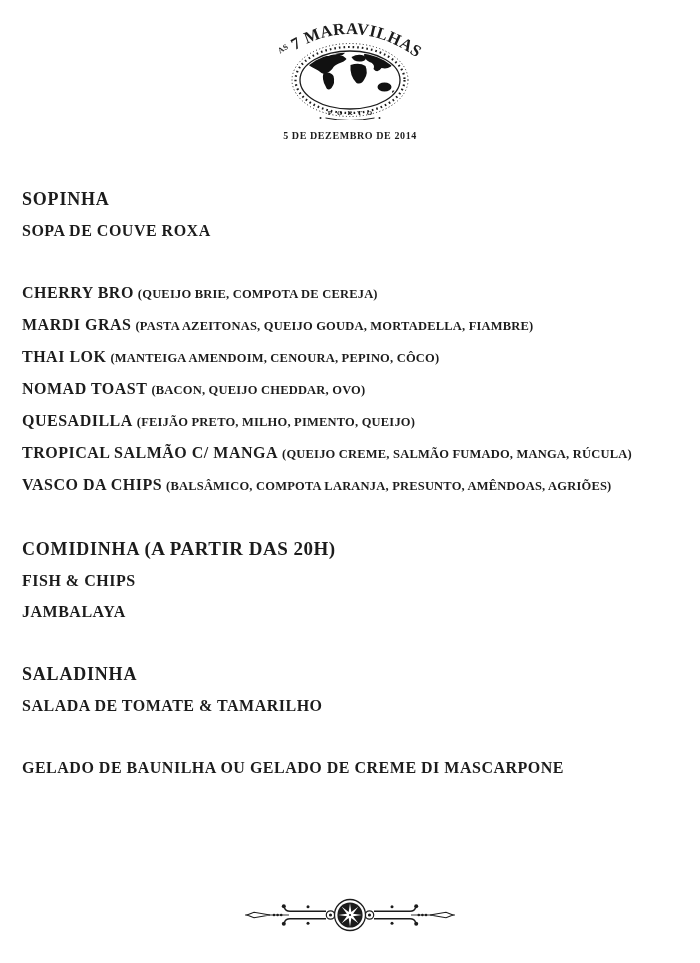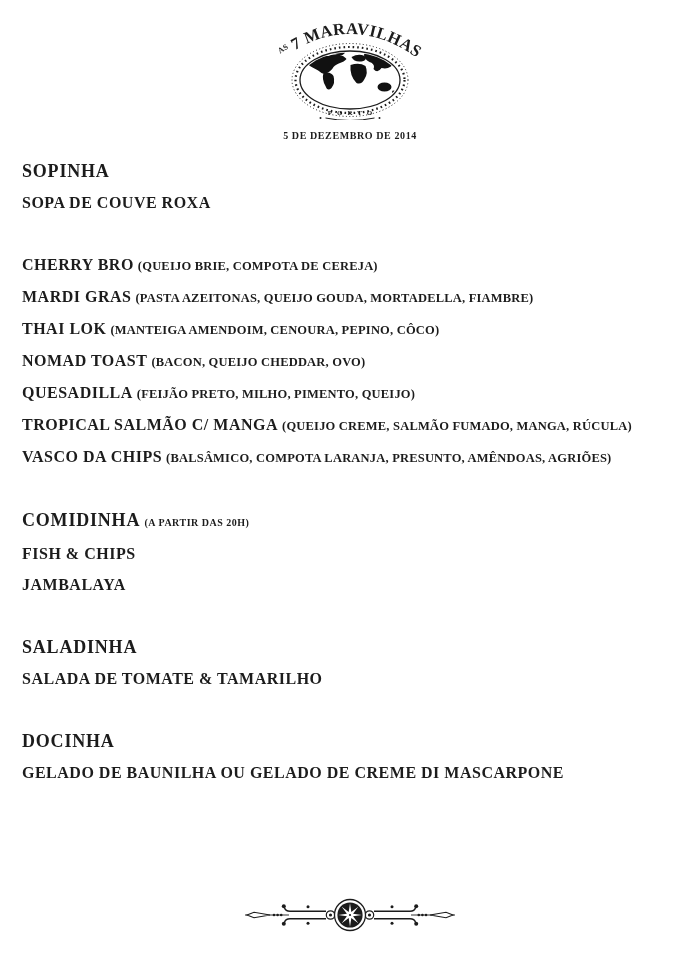--- a/index.html
+++ b/index.html
@@ -9,26 +9,26 @@
     -webkit-font-smoothing:antialiased;
   }
   .logo-wrap { padding-top:10px; text-align:center; }
   .logo-svg { width:168px; height:110px; display:inline-block; }
   .date-line {
     text-align:center; font-weight:bold; font-size:10px;
     letter-spacing:0.6px; margin-top:4px; line-height:16px;
   }
   .menu { padding:0 18px 0 22px; }
   .menu-section { margin-top:44px; }
-  .menu-section.first { margin-top:18px; }
+  .menu-section.first { margin-top:46px; }
   .sec-title {
     margin:0; font-size:18px; font-weight:bold; line-height:19px;
     letter-spacing:0.8px;
   }
-  .sec-sub { font-size:10px; letter-spacing:0.5px; }
+  .sec-sub { font-size:19px; letter-spacing:0.5px; }
   .item {
     margin:13px 0 0 0; font-size:16px; font-weight:bold; line-height:18px;
     letter-spacing:0.5px; white-space:nowrap;
   }
   .item-detail { font-size:12.5px; letter-spacing:0.2px; margin-left:4px; }
   .footer-ornament {
     position:absolute; top:893px; left:50%; margin-left:-106px;
     width:212px; height:44px;
   }
   .footer-ornament svg { width:212px; height:44px; display:block; }
@@ -105,21 +105,20 @@
       <p class="item"><span class="item-name">FISH &amp; CHIPS</span></p>
       <p class="item"><span class="item-name">JAMBALAYA</span></p>
     </section>
 
     <section class="menu-section">
       <h2 class="sec-title"><span>SALADINHA</span></h2>
       <p class="item"><span class="item-name">SALADA DE TOMATE &amp; TAMARILHO</span></p>
     </section>
 
     <section class="menu-section">
-      <h2 class="sec-title"><span>DOCINHA</span></h2>
       <p class="item"><span class="item-name">GELADO DE BAUNILHA OU GELADO DE CREME DI MASCARPONE</span></p>
     </section>
 
   </main>
 
   <div class="footer-ornament">
     <svg viewBox="0 0 212 44">
       <g id="halfL" stroke="#1c1c1c" fill="none">
 
         <line x1="1" y1="22" x2="45" y2="22" stroke-width="0.9"></line>

